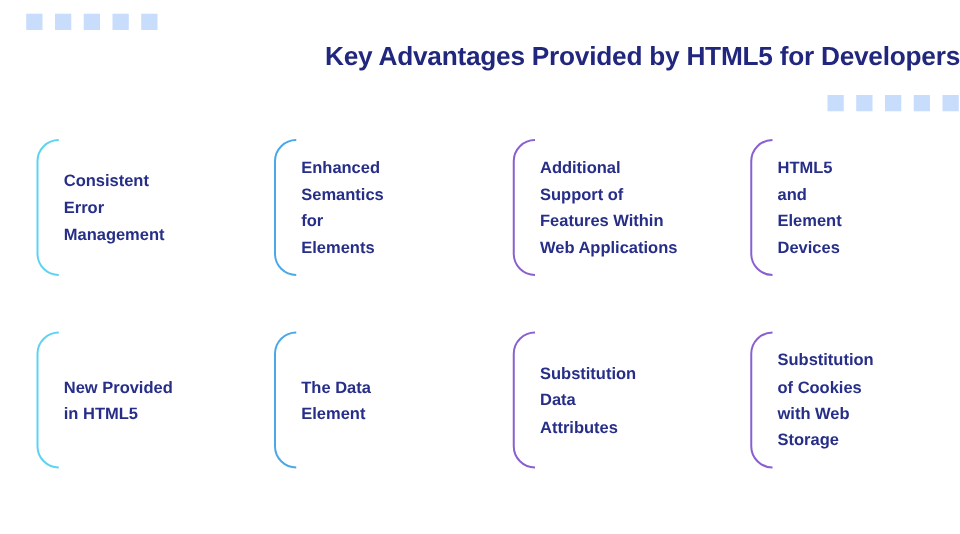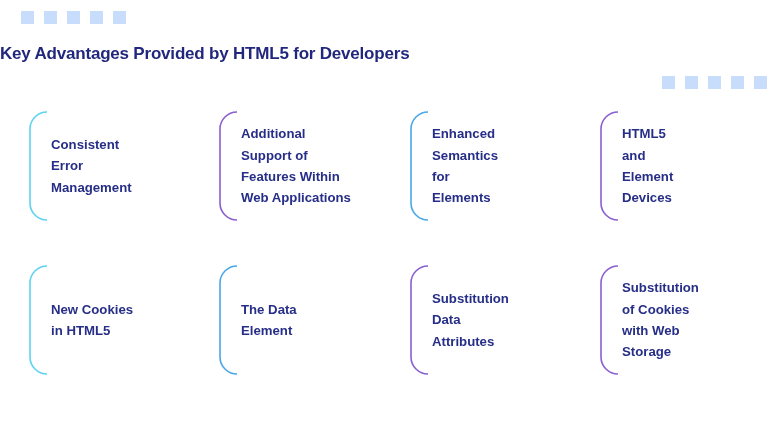--- a/index.html
+++ b/index.html
@@ -34,27 +34,26 @@
     left: 662px;
     top: 76px;
   }
 
   
   #page-title {
     position: absolute;
     left: 0;
     right: 0;
     top: 34px;
-    text-align: left;
-    font-size: 17px;
+    text-align: right;
+    font-size: 21px;
     font-weight: bold;
     color: #22277e;
     letter-spacing: -0.2px;
     white-space: nowrap;
-    margin-top: 10px;
   }
 
   
   #cards-grid {
     position: absolute;
     left: 0;
     top: 110px;
     width: 768px;
   }
   .card-row {
@@ -136,20 +135,41 @@
           <line x1="19" y1="2" x2="144.32" y2="2" stroke="url(#grad0t)" stroke-width="1.6"></line>
           <line x1="19" y1="110" x2="167.2" y2="110" stroke="url(#grad0b)" stroke-width="1.6"></line>
         </svg>
       <span class="card-label">Consistent
 Error
 Management</span>
     </div>
     <div class="card">
         <svg class="card-bracket" viewBox="0 0 176 112">
           <defs>
+            <linearGradient id="grad1t" x1="0" y1="0" x2="1" y2="0">
+              <stop offset="0%" stop-color="#4aa8e8" stop-opacity="1"></stop>
+              <stop offset="100%" stop-color="#4aa8e8" stop-opacity="0"></stop>
+            </linearGradient>
+            <linearGradient id="grad1b" x1="0" y1="0" x2="1" y2="0">
+              <stop offset="0%" stop-color="#4aa8e8" stop-opacity="1"></stop>
+              <stop offset="100%" stop-color="#4aa8e8" stop-opacity="0"></stop>
+            </linearGradient>
+          </defs>
+          <path d="M 19 2 A 17 17 0 0 0 2 19 L 2 93 A 17 17 0 0 0 19 110" fill="none" stroke="#4aa8e8" stroke-width="1.6"></path>
+          <line x1="19" y1="2" x2="144.32" y2="2" stroke="url(#grad1t)" stroke-width="1.6"></line>
+          <line x1="19" y1="110" x2="167.2" y2="110" stroke="url(#grad1b)" stroke-width="1.6"></line>
+        </svg>
+      <span class="card-label">Enhanced
+Semantics
+for
+Elements</span>
+    </div>
+    <div class="card">
+        <svg class="card-bracket" viewBox="0 0 176 112">
+          <defs>
             <linearGradient id="grad2t" x1="0" y1="0" x2="1" y2="0">
               <stop offset="0%" stop-color="#8a5fd0" stop-opacity="1"></stop>
               <stop offset="100%" stop-color="#8a5fd0" stop-opacity="0"></stop>
             </linearGradient>
             <linearGradient id="grad2b" x1="0" y1="0" x2="1" y2="0">
               <stop offset="0%" stop-color="#8a5fd0" stop-opacity="1"></stop>
               <stop offset="100%" stop-color="#8a5fd0" stop-opacity="0"></stop>
             </linearGradient>
           </defs>
           <path d="M 19 2 A 17 17 0 0 0 2 19 L 2 93 A 17 17 0 0 0 19 110" fill="none" stroke="#8a5fd0" stroke-width="1.6"></path>
@@ -157,41 +177,20 @@
           <line x1="19" y1="110" x2="167.2" y2="110" stroke="url(#grad2b)" stroke-width="1.6"></line>
         </svg>
       <span class="card-label">Additional
 Support of
 Features Within
 Web Applications</span>
     </div>
     <div class="card">
         <svg class="card-bracket" viewBox="0 0 176 112">
           <defs>
-            <linearGradient id="grad1t" x1="0" y1="0" x2="1" y2="0">
-              <stop offset="0%" stop-color="#4aa8e8" stop-opacity="1"></stop>
-              <stop offset="100%" stop-color="#4aa8e8" stop-opacity="0"></stop>
-            </linearGradient>
-            <linearGradient id="grad1b" x1="0" y1="0" x2="1" y2="0">
-              <stop offset="0%" stop-color="#4aa8e8" stop-opacity="1"></stop>
-              <stop offset="100%" stop-color="#4aa8e8" stop-opacity="0"></stop>
-            </linearGradient>
-          </defs>
-          <path d="M 19 2 A 17 17 0 0 0 2 19 L 2 93 A 17 17 0 0 0 19 110" fill="none" stroke="#4aa8e8" stroke-width="1.6"></path>
-          <line x1="19" y1="2" x2="144.32" y2="2" stroke="url(#grad1t)" stroke-width="1.6"></line>
-          <line x1="19" y1="110" x2="167.2" y2="110" stroke="url(#grad1b)" stroke-width="1.6"></line>
-        </svg>
-      <span class="card-label">Enhanced
-Semantics
-for
-Elements</span>
-    </div>
-    <div class="card">
-        <svg class="card-bracket" viewBox="0 0 176 112">
-          <defs>
             <linearGradient id="grad3t" x1="0" y1="0" x2="1" y2="0">
               <stop offset="0%" stop-color="#8a5fd0" stop-opacity="1"></stop>
               <stop offset="100%" stop-color="#8a5fd0" stop-opacity="0"></stop>
             </linearGradient>
             <linearGradient id="grad3b" x1="0" y1="0" x2="1" y2="0">
               <stop offset="0%" stop-color="#8a5fd0" stop-opacity="1"></stop>
               <stop offset="100%" stop-color="#8a5fd0" stop-opacity="0"></stop>
             </linearGradient>
           </defs>
           <path d="M 19 2 A 17 17 0 0 0 2 19 L 2 93 A 17 17 0 0 0 19 110" fill="none" stroke="#8a5fd0" stroke-width="1.6"></path>
@@ -214,21 +213,21 @@
             </linearGradient>
             <linearGradient id="grad4b" x1="0" y1="0" x2="1" y2="0">
               <stop offset="0%" stop-color="#5ed3f0" stop-opacity="1"></stop>
               <stop offset="100%" stop-color="#5ed3f0" stop-opacity="0"></stop>
             </linearGradient>
           </defs>
           <path d="M 19 2 A 17 17 0 0 0 2 19 L 2 93 A 17 17 0 0 0 19 110" fill="none" stroke="#5ed3f0" stroke-width="1.6"></path>
           <line x1="19" y1="2" x2="144.32" y2="2" stroke="url(#grad4t)" stroke-width="1.6"></line>
           <line x1="19" y1="110" x2="167.2" y2="110" stroke="url(#grad4b)" stroke-width="1.6"></line>
         </svg>
-      <span class="card-label">New Cookies
+      <span class="card-label">New Provided
 in HTML5</span>
     </div>
     <div class="card">
         <svg class="card-bracket" viewBox="0 0 176 112">
           <defs>
             <linearGradient id="grad5t" x1="0" y1="0" x2="1" y2="0">
               <stop offset="0%" stop-color="#4aa8e8" stop-opacity="1"></stop>
               <stop offset="100%" stop-color="#4aa8e8" stop-opacity="0"></stop>
             </linearGradient>
             <linearGradient id="grad5b" x1="0" y1="0" x2="1" y2="0">

